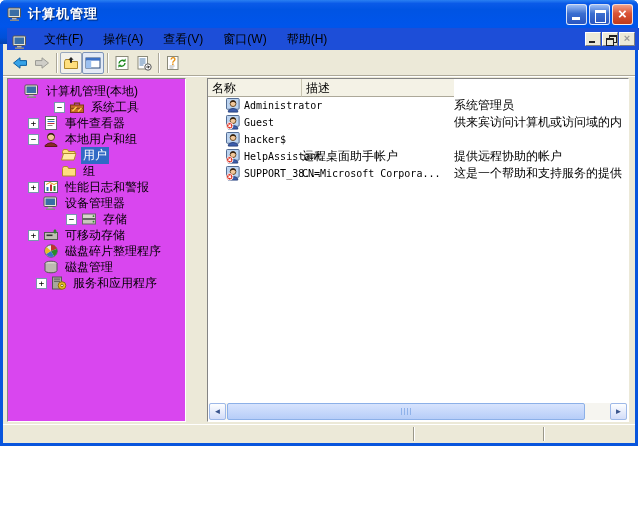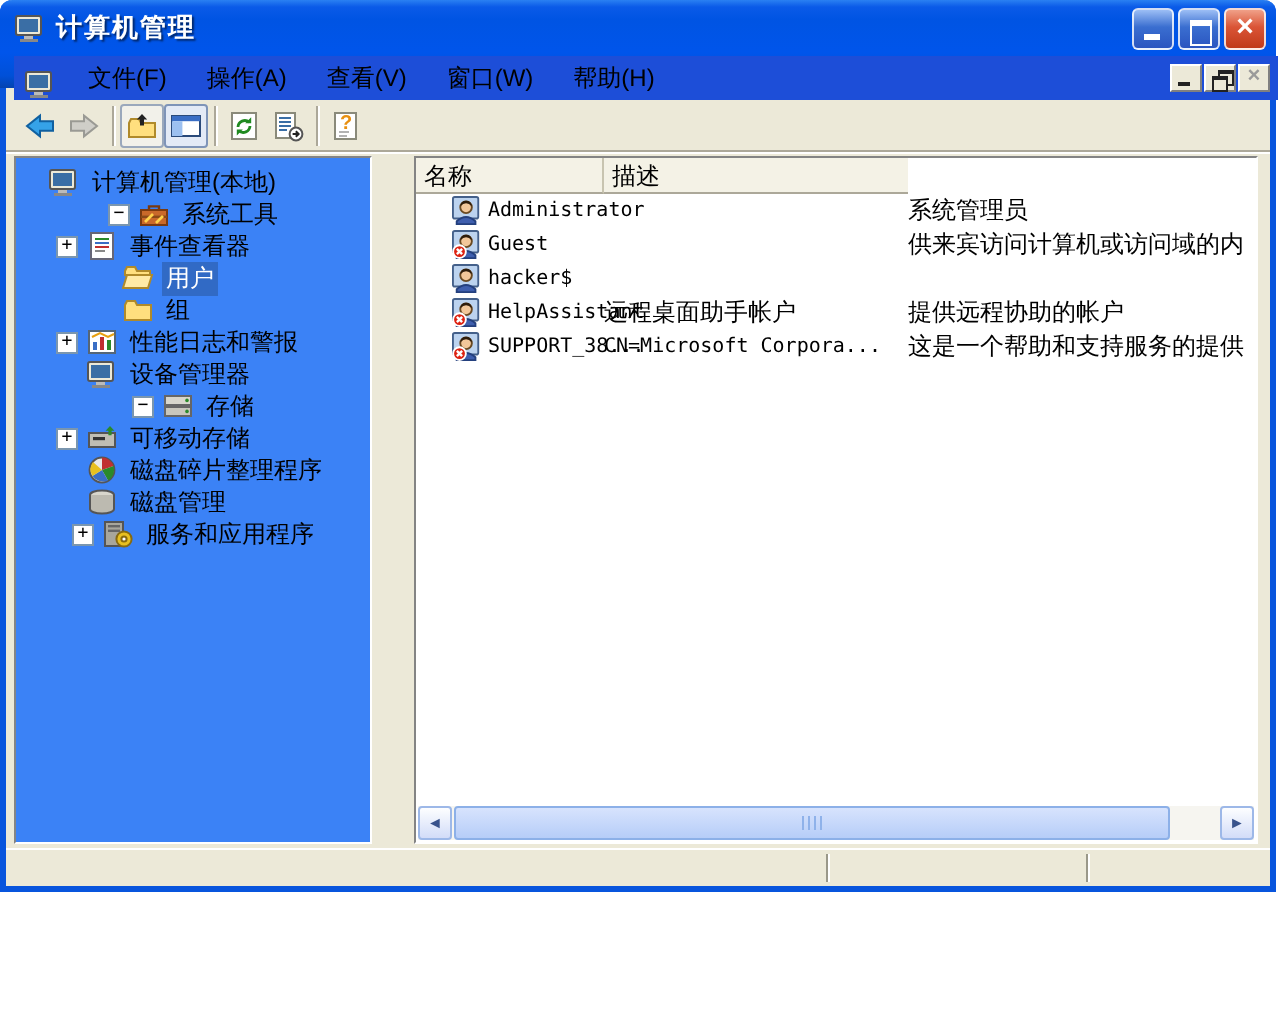--- a/index.html
+++ b/index.html
@@ -43,21 +43,21 @@
   
   .toolbar { position:absolute; left:0; top:50px; width:632px; height:26px; background:#ECE9D8;
     border-bottom:1px solid #ACA899; box-shadow:0 1px 0 #fff; display:flex; align-items:center; }
   .tb { width:22px; height:22px; display:flex; align-items:center; justify-content:center; flex:none; }
   .tb svg { width:16px; height:16px; }
   .tbsep { width:1px; height:20px; background:#ACA899; box-shadow:1px 0 0 #fff; margin:0 3px; flex:none; }
   .tb.boxed { border:1px solid #9aa8bc; background:#f2f1ea; border-radius:2px; }
   .tb.checked { border:1px solid #7e94b8; background:#e3eaf6; border-radius:2px; }
 
   
-  .tree-panel { position:absolute; left:4px; top:78px; width:179px; height:344px; background:#3b82f6;
+  .tree-panel { position:absolute; left:4px; top:78px; width:179px; height:344px; background:#d946ef;
     border:1px solid; border-color:#848484 #fff #fff #848484; overflow:hidden; padding-top:4px; }
   .trow { display:flex; align-items:center; height:16px; font-size:12px; white-space:nowrap; }
   .exp { width:11px; height:11px; border:1px solid #7a96af; background:#fff; flex:none;
     font-family:"DejaVu Sans Mono",monospace; font-size:9px; line-height:9px; text-align:center; color:#000;
     margin-right:4px; }
   .exp.minus::after { content:"−"; }
   .exp.plus::after { content:"+"; }
   .exp-space { width:15px; flex:none; }
   .ticon16 { width:16px; height:16px; flex:none; margin-right:4px; }
   .lvl0 { padding-left:16px; } .lvl1 { padding-left:2px;justify-content:center; } .lvl2 { padding-left:20px; } .lvl3 { padding-left:38px; }
@@ -234,20 +234,29 @@
         <rect x="2.5" y="1.5" width="11" height="13" fill="#fff" stroke="#667"></rect>
         <path d="M4.5 4.5 h7" stroke="#2a8a2a"></path>
           <path d="M4.5 6.5 h7" stroke="#3a6ec5"></path>
         <path d="M4.5 8.5 h7" stroke="#c03030"></path>
           <path d="M4.5 10.5 h5" stroke="#888"></path>
         </svg>
       <span class="tlabel">事件查看器</span>
     </div>
 
 
+    <div class="trow lvl2">
+      <span class="exp minus"></span>
+      <svg class="ticon16" viewBox="0 0 16 16">
+        <circle cx="8" cy="6" r="3.6" fill="#f2c79a" stroke="#6a4a22"></circle>
+        <path d="M4.4 5.6 q0.3-3.6 3.6-3.6 q3.3 0 3.6 3.6 q-1.8-2-3.6-2 q-1.8 0-3.6 2 z" fill="#2e1d0c"></path>
+        <path d="M2 14.5 q6-5.5 12 0 v1 h-12 z" fill="#8a2a2a" stroke="#5a1a1a"></path>
+        </svg>
+      <span class="tlabel">本地用户和组</span>
+    </div>
 
     <div class="trow lvl3">
       <span class="exp-space"></span>
       <svg class="ticon16" viewBox="0 0 16 16">
         <path d="M1.5 4.5 l1-2 h4 l1 2 h6.5 v2 h-12.5 z" fill="#ffdf7e" stroke="#b08a2a"></path>
         <path d="M2.5 6.5 h12.5 l-2 6.5 h-12.5 z" fill="#ffeaa6" stroke="#b08a2a"></path>
         </svg>
       <span class="tlabel sel">用户</span>
     </div>
 

